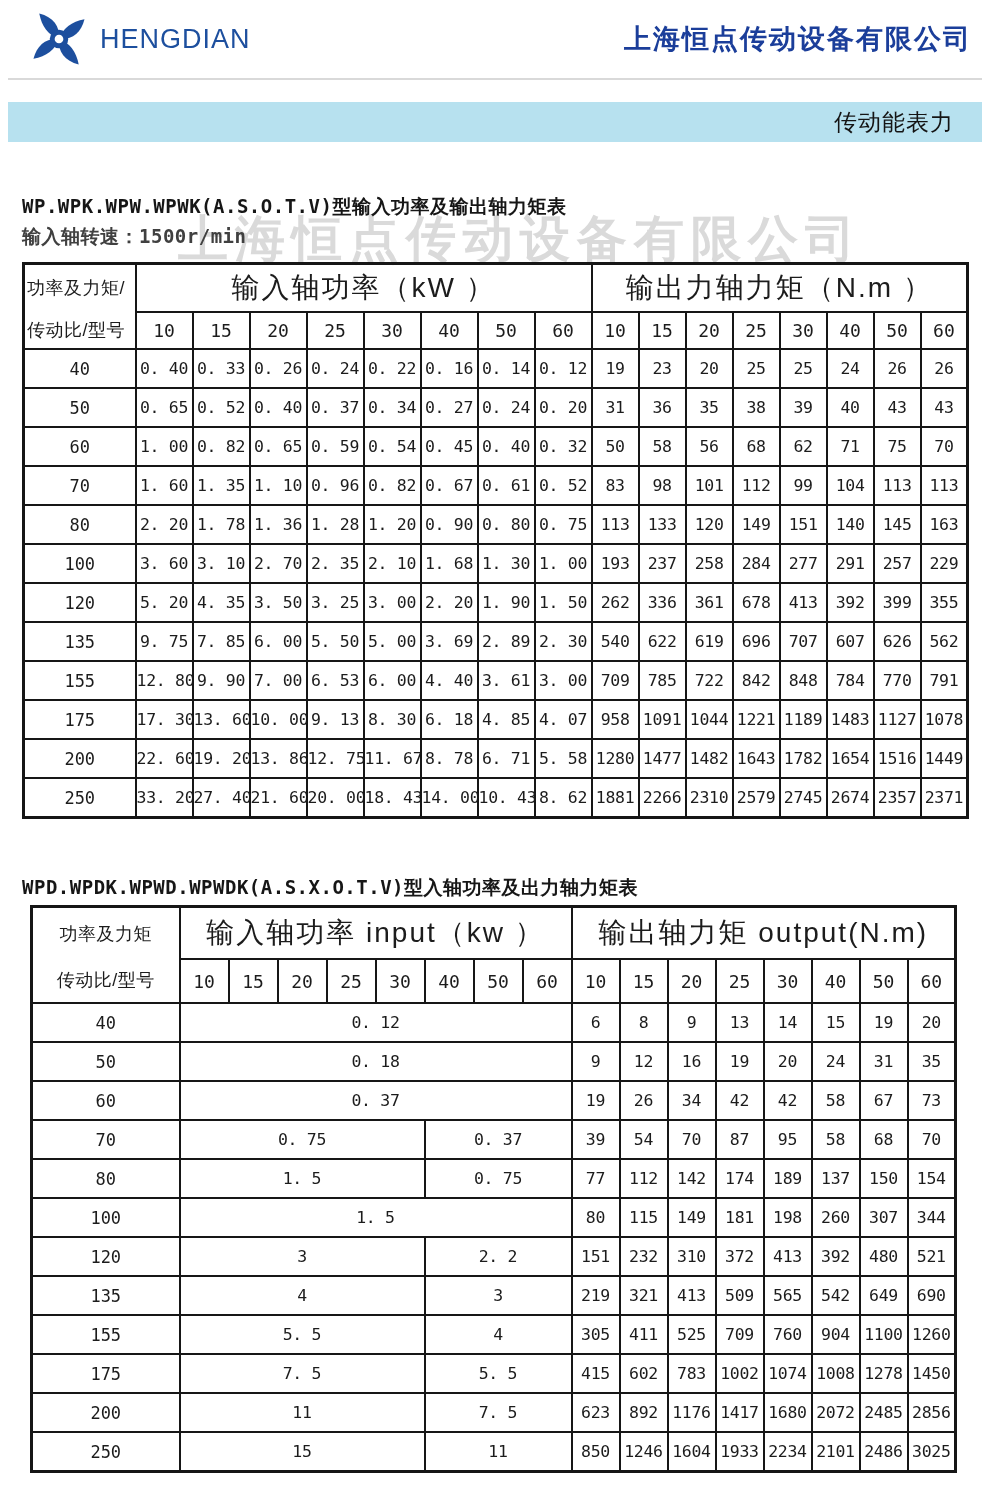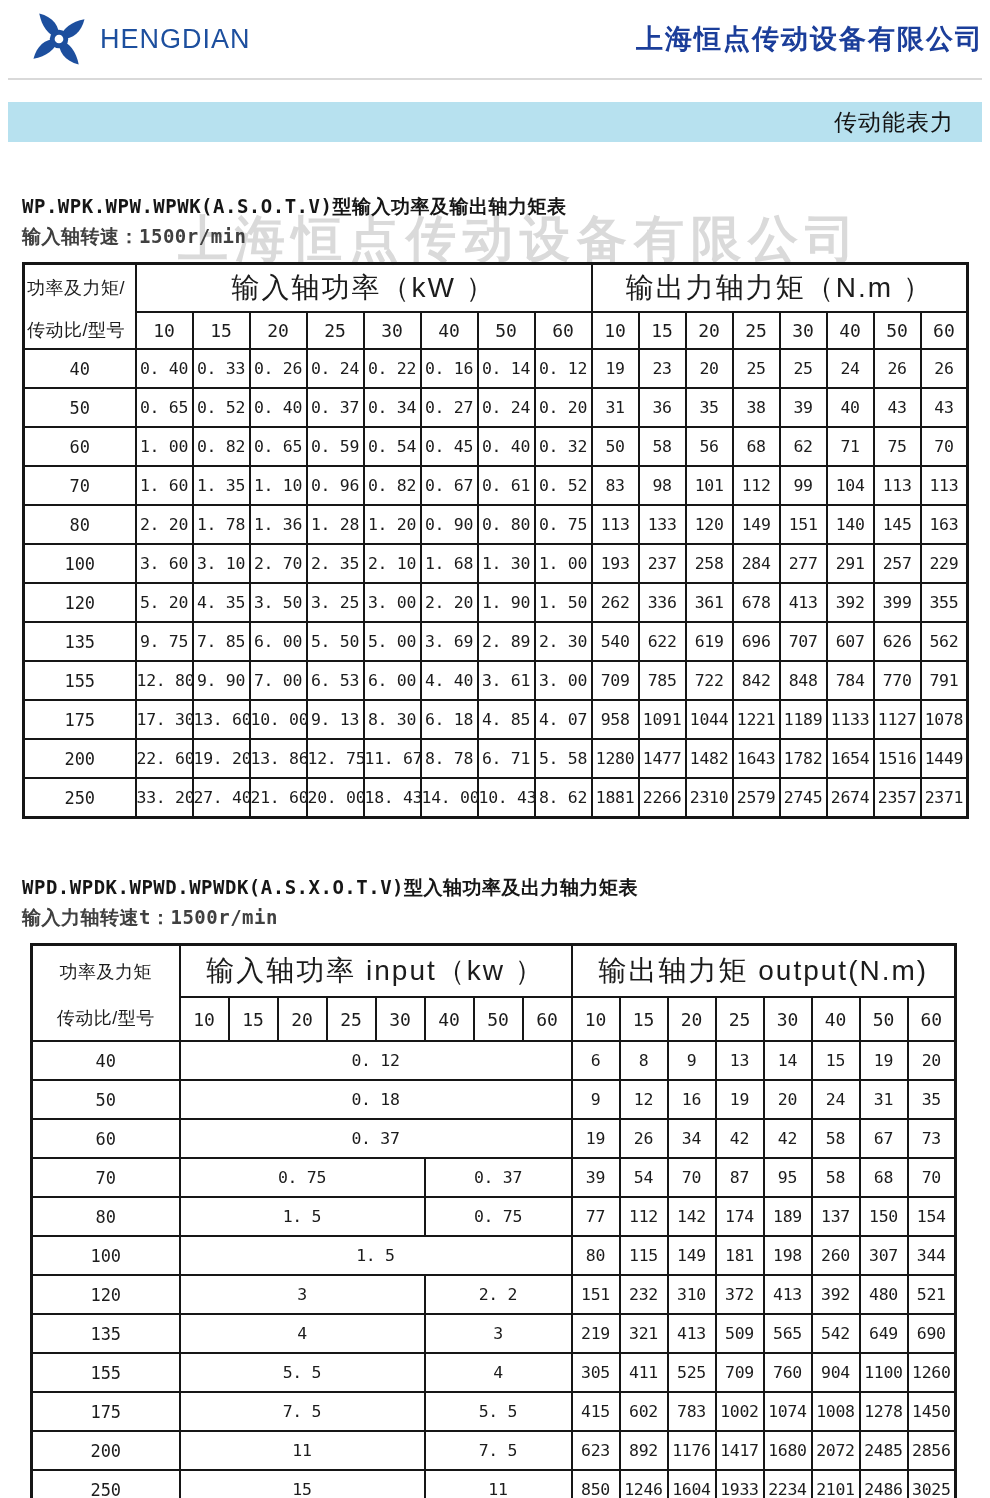--- a/index.html
+++ b/index.html
@@ -6,21 +6,21 @@
   .page{
     position:relative;
     width:990px;height:1498px;
     margin:0 auto;
     background:#ffffff;
     font-family:"Liberation Sans", sans-serif;
     color:#1a1a1a;
     overflow:hidden;
   }
   
-  .hdr{display:flex;align-items:center;justify-content:space-between;height:78px;padding:0 6px 0 30px;}
+  .hdr{display:flex;align-items:center;justify-content:space-between;height:78px;padding:0 18px 0 30px;}
   .brand{display:flex;align-items:center;gap:12px;}
   .logo{width:58px;height:58px;}
   .brand-name{font-size:27px;letter-spacing:1px;color:#1d4f9e;font-family:"Liberation Sans",sans-serif;}
   .company{font-size:27px;font-weight:700;color:#1b3e9a;font-family:"Liberation Serif",serif;letter-spacing:2px;}
   .hdr-rule{margin:0 8px;border-top:2px solid #d9d9d9;height:0;}
   
   .banner{
     margin:22px 8px 0 8px;height:40px;background:#b7e1ef;
     display:flex;align-items:center;justify-content:flex-end;
     padding-right:28px;box-sizing:border-box;
@@ -335,21 +335,21 @@
             <td class="val">9. 13</td>
             <td class="val">8. 30</td>
             <td class="val">6. 18</td>
             <td class="val">4. 85</td>
             <td class="val">4. 07</td>
             <td class="val">958</td>
             <td class="val">1091</td>
             <td class="val">1044</td>
             <td class="val">1221</td>
             <td class="val">1189</td>
-            <td class="val">1133</td>
+            <td class="val">1483</td>
             <td class="val">1127</td>
             <td class="val">1078</td>
           </tr>
           <tr>
             <td class="ratio">200</td>
             <td class="val">22. 60</td>
             <td class="val">19. 20</td>
             <td class="val">13. 86</td>
             <td class="val">12. 75</td>
             <td class="val">11. 67</td>
@@ -383,21 +383,20 @@
             <td class="val">2674</td>
             <td class="val">2357</td>
             <td class="val">2371</td>
           </tr>
         </tbody>
       </table>
   </div>
 
   <div class="sect sect2">
     <h2 class="tbl-title">WPD.WPDK.WPWD.WPWDK(A.S.X.O.T.V)型入轴功率及出力轴力矩表</h2>
-    <div class="tbl-subtitle">输入力轴转速t：1500r/min</div>
     <table id="table2" class="spec">
         <colgroup>
           <col style="width: 148px;">
           <col style="width: 49px;">
           <col style="width: 49px;">
           <col style="width: 49px;">
           <col style="width: 49px;">
           <col style="width: 49px;">
           <col style="width: 49px;">
           <col style="width: 49px;">

